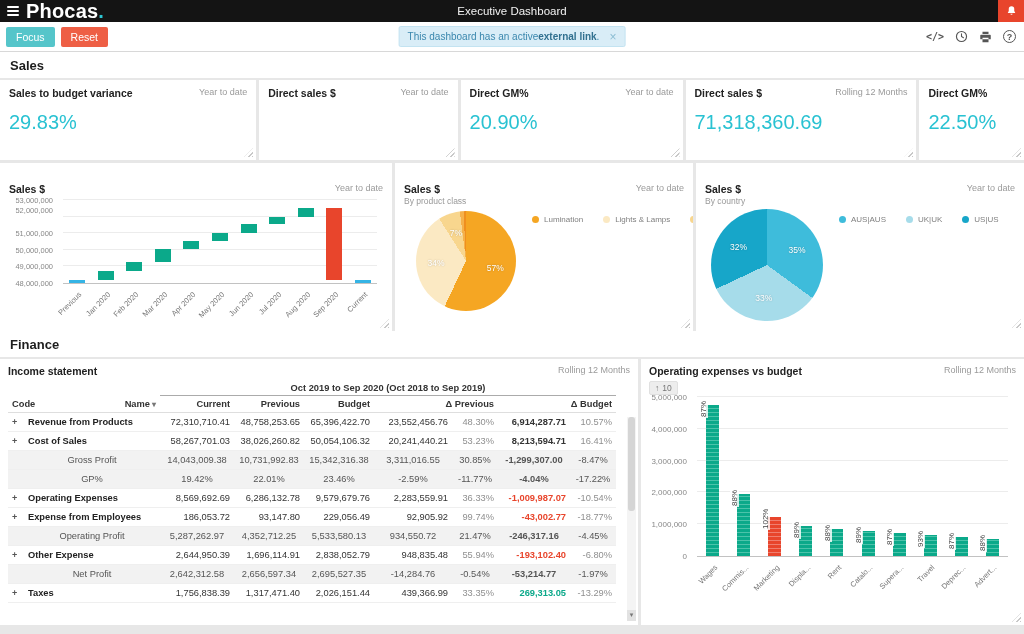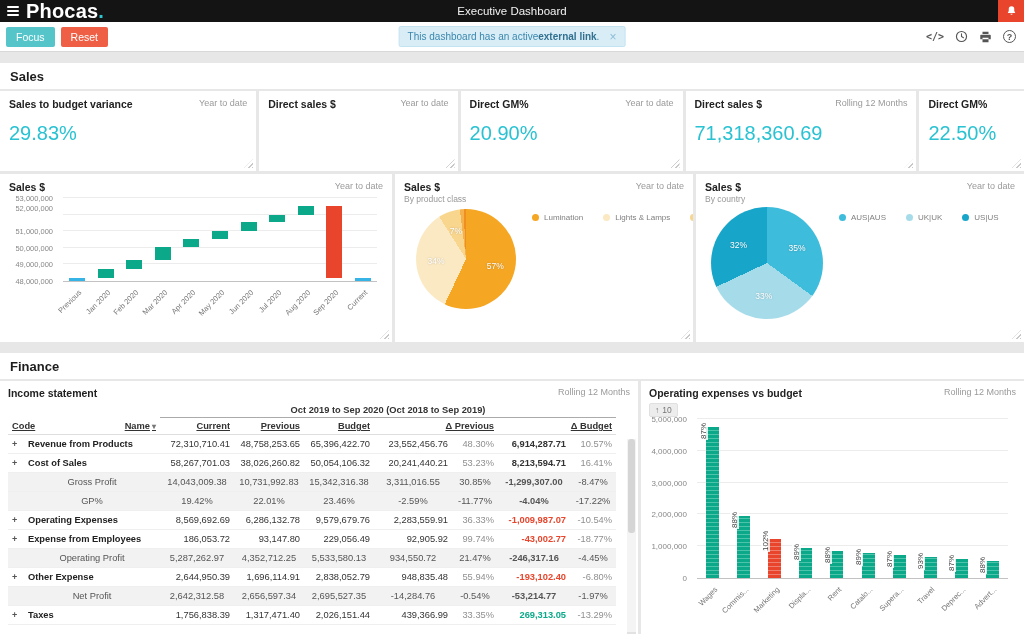--- a/index.html
+++ b/index.html
@@ -19,22 +19,22 @@
   .btn-focus{background:#55c5ca;}
   .btn-reset{background:#ee5f45;}
   .notice{position:absolute;left:50%;transform:translateX(-50%);background:#d9edf7;border:1px solid #c3e3f1;color:#3a87ad;font-size:10px;padding:4px 8px;border-radius:2px;display:flex;align-items:center;white-space:nowrap;}
   .notice-link{font-weight:bold;color:#31708f;cursor:pointer;text-decoration:none;}
   .notice-close{margin-left:10px;color:#8bbdd3;font-size:12px;line-height:8px;cursor:pointer;}
   .tool-icons{position:absolute;right:8px;display:flex;align-items:center;gap:11px;color:#555;}
   .ticon{font-size:10px;font-weight:bold;cursor:pointer;font-family:"DejaVu Sans Mono",monospace;}
   .help-circle{width:13px;height:13px;border:1.5px solid #555;border-radius:50%;font-size:9px;font-weight:bold;display:flex;align-items:center;justify-content:center;cursor:pointer;}
   svg.icn{cursor:pointer;display:block;}
   
-  .section-header{background:#fff;margin-top:11px;padding:6px 10px 5px;font-size:13px;font-weight:bold;color:#1d1d1d;}
-  .panel{background:#fff;position:relative;padding:7px 9px;overflow:hidden;}
+  .section-header{background:#fff;margin-top:0;padding:6px 10px 5px;font-size:13px;font-weight:bold;color:#1d1d1d;}
+  .panel{background:#fff;position:relative;padding:20px 9px;overflow:hidden;}
   .resize{position:absolute;right:3px;bottom:3px;width:9px;height:9px;
     background:repeating-linear-gradient(135deg,#c8c8c8 0 1px,transparent 1px 3px);
     clip-path:polygon(100% 0,100% 100%,0 100%);cursor:nwse-resize;}
   
   .kpi-row{display:flex;gap:3px;margin-top:2px;height:80px;}
   .kpi{background:#fff;position:relative;padding:7px 9px;}
   .kpi:nth-child(1){flex:1.32}.kpi:nth-child(2){flex:1.0}.kpi:nth-child(3){flex:1.13}
   .kpi:nth-child(4){flex:1.18}.kpi:nth-child(5){flex:0.48}
   .kpi-head{display:flex;justify-content:space-between;align-items:flex-start;}
   .kpi-label{font-size:10.5px;font-weight:bold;color:#222;}
@@ -67,21 +67,21 @@
   .legend-item{display:flex;align-items:center;gap:5px;cursor:pointer;}
   .dot{width:7px;height:7px;border-radius:50%;flex:0 0 auto;}
   .ltext{font-size:8px;color:#808080;white-space:nowrap;}
   
   .finance-row{display:flex;gap:3px;margin-top:2px;height:266px;border-radius:17px;}
   .p-income{flex:0 0 638px;padding:6px 8px;}
   .p-opex{flex:1;padding:6px 8px;}
   .inc-table{border-collapse:collapse;table-layout:fixed;width:608px;margin-top:4px;font-size:9.3px;color:#333;}
   .inc-table th{font-weight:bold;color:#333;padding:2px 4px;font-size:9.3px;}
   .group-th{text-align:center;border-bottom:1px solid #ababab;padding-bottom:3px;}
-  .cols-row th{border-bottom:1px solid #dedede;padding:3px 4px;text-decoration:underline;}
+  .cols-row th{border-bottom:1px solid #dedede;padding:3px 4px;}
   .th-code{text-align:left;}
   .th-name{text-align:right;}
   .caret{color:#777;font-size:8px;margin-left:2px;cursor:pointer;}
   .inc-table td{padding:4px 4px;border-bottom:1px solid #efefef;white-space:nowrap;overflow:hidden;}
   td.num,th.num{text-align:right;}
   td.pct{color:#8f8f8f;}
   td.neg{color:#e8452c;}
   td.pos{color:#0ba98a;}
   td.db{font-weight:bold;}
   tr.subtotal td{background:#f2f2f2;color:#555;text-align:center;}

